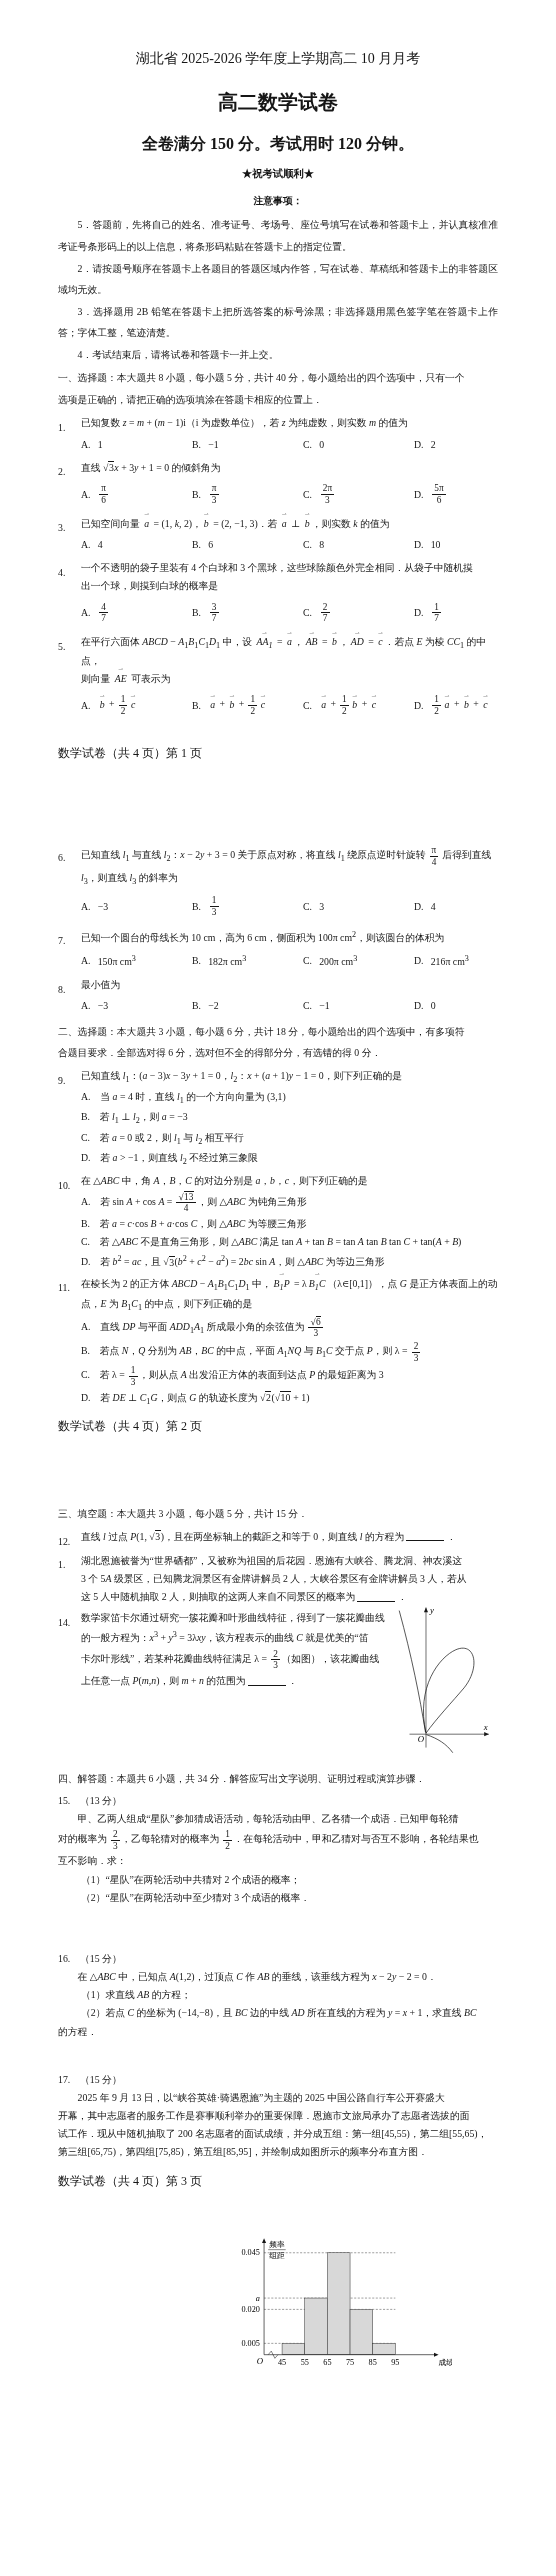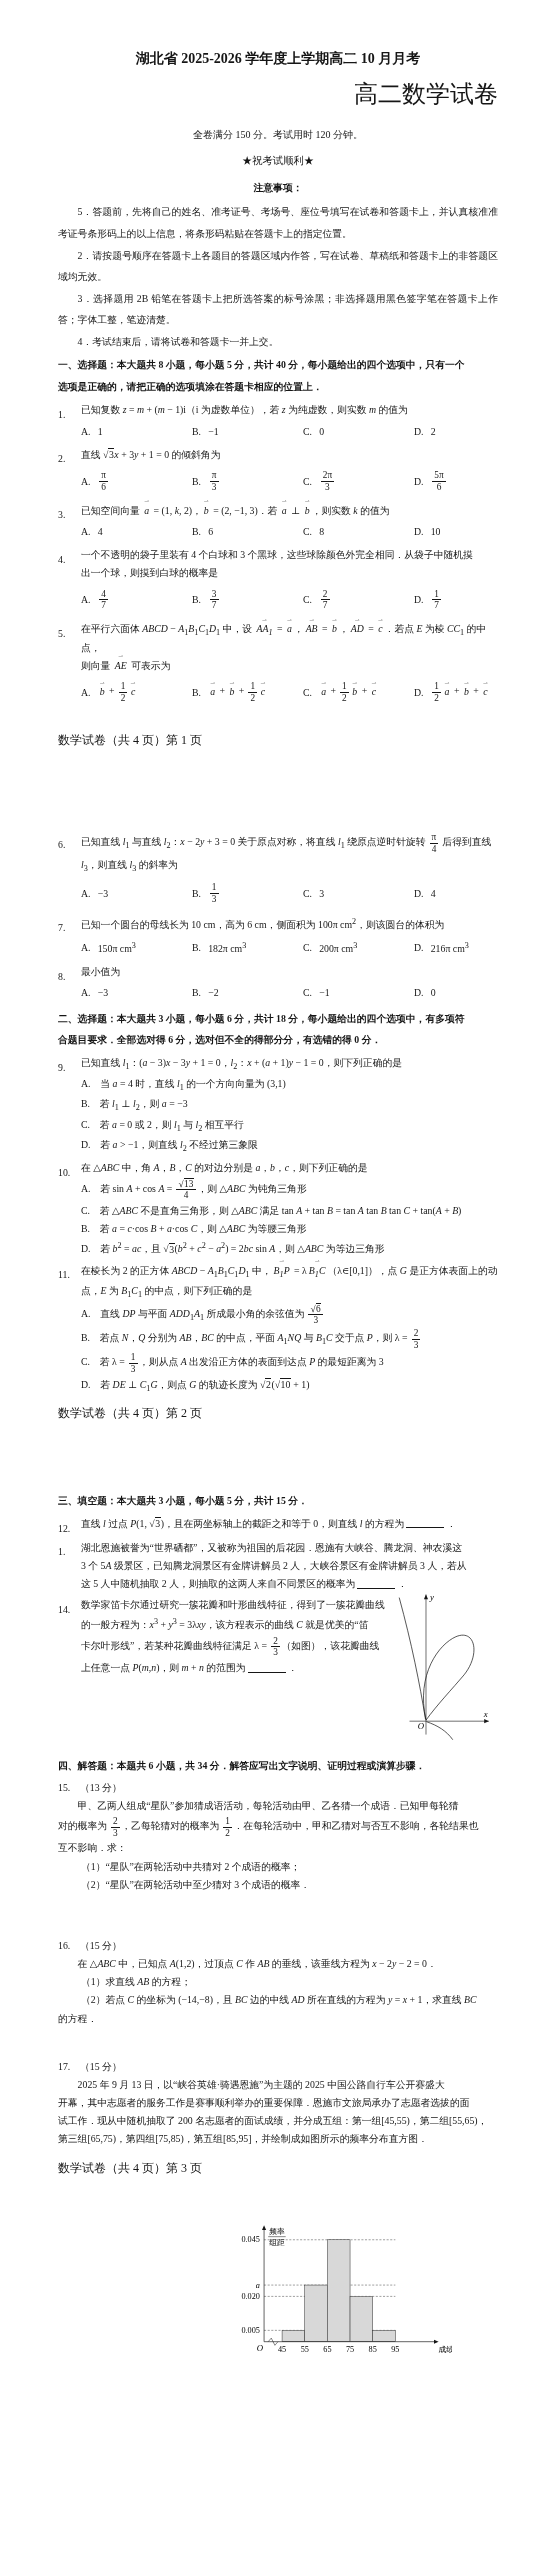--- a/index.html
+++ b/index.html
@@ -1,26 +1,26 @@
 <!DOCTYPE html>
 <html lang="zh" style="font-size:8.2px"><head>
 <meta charset="utf-8">
 <style>
   html,body{margin:0;padding:0;background:#fff;}
   body{font-family:"Liberation Serif","DejaVu Serif",serif;color:#161616;}
   .page{width:556px;min-height:3080px;margin:0 auto;box-sizing:border-box;padding-top:50px;background:#fff;}
   .content{padding:0 58px;}
-  .h1{font-size:14px;font-weight:bold;text-align:center;margin:0 0 10px;}
-  .h2{font-size:24px;font-weight:normal;text-align:right;margin:0 0 17.5px;}
-  .meta{font-size:10px;text-align:center;margin:0 0 12.4px;}
-  .wish{font-size:10.3px;font-weight:normal;text-align:center;margin:0 0 14.4px;}
+  .h1{font-size:14px;font-weight:normal;text-align:center;margin:0 0 21px;}
+  .h2{font-size:20px;font-weight:bold;text-align:center;margin:0 0 17.5px;}
+  .meta{font-size:16px;text-align:center;margin:0 0 12.4px;font-weight:bold;}
+  .wish{font-size:10.3px;font-weight:bold;text-align:center;margin:0 0 14.4px;}
   .notice-title{font-size:9.8px;font-weight:bold;margin:3.1px 0 6.2px;text-align:center;}
   .notice{font-size:9.8px;line-height:2.2;text-indent:2em;text-align:justify;margin:0;}
   .ln{font-size:9.8px;line-height:1.65;margin:2px 0;}
-  .sec .ln{font-weight:bold;margin:5.2px 0;}
+  .sec .ln{font-weight:normal;margin:5.2px 0;}
   .q{display:flex;margin:1px 0;}
   .qn{flex:0 0 23px;font-size:9.8px;line-height:1.65;padding-top:6.7px;}
   .qbody{flex:1;min-width:0;}
   .opts{display:flex;align-items:center;margin:7.2px 0;}
   .opt{flex:0 0 111px;display:flex;align-items:center;font-size:9.8px;}
   .opt .ok{margin-right:7.2px;}
   .ind1{padding-left:23px;}
   .fr{display:inline-flex;flex-direction:column;text-align:center;vertical-align:middle;line-height:1.15;margin:0 1.5px;font-size:0.95em;}
   .fr .fn{border-bottom:0.7px solid #161616;padding:0 2.1px;}
   .fr .fd{padding:0 2.1px;}
@@ -314,22 +314,22 @@
           </div>
         </div>
         <div class="q">
           <span class="qn">10.</span>
           <div class="qbody">
             <div class="ln">在 △<i>ABC</i> 中，角 <i>A</i>，<i>B</i>，<i>C</i> 的对边分别是 <i>a</i>，<i>b</i>，<i>c</i>，则下列正确的是</div>
             <div class="ln">A.　若 sin <i>A</i> + cos <i>A</i> = <span class="fr">
                 <span class="fn"><span class="sq">√<span class="ovl">13</span></span></span>
                 <span class="fd">4</span>
               </span>，则 △<i>ABC</i> 为钝角三角形</div>
+            <div class="ln">B.　若 <i>a</i> = <i>c</i>·cos <i>B</i> + <i>a</i>·cos <i>C</i>，则 △<i>ABC</i> 为等腰三角形</div>
             <div class="ln">C.　若 △<i>ABC</i> 不是直角三角形，则 △<i>ABC</i> 满足 tan <i>A</i> + tan <i>B</i> = tan <i>A</i> tan <i>B</i> tan <i>C</i> + tan(<i>A</i> + <i>B</i>)</div>
-            <div class="ln">B.　若 <i>a</i> = <i>c</i>·cos <i>B</i> + <i>a</i>·cos <i>C</i>，则 △<i>ABC</i> 为等腰三角形</div>
             <div class="ln">D.　若 <i>b</i><sup>2</sup> = <i>ac</i>，且 <span class="sq">√<span class="ovl">3</span></span>(<i>b</i><sup>2</sup> + <i>c</i><sup>2</sup> − <i>a</i><sup>2</sup>) = 2<i>bc</i> sin <i>A</i>，则 △<i>ABC</i> 为等边三角形</div>
           </div>
         </div>
         <div class="q">
           <span class="qn">11.</span>
           <div class="qbody">
             <div class="ln">在棱长为 2 的正方体 <i>ABCD</i> − <i>A</i><sub>1</sub><i>B</i><sub>1</sub><i>C</i><sub>1</sub><i>D</i><sub>1</sub> 中，<span class="v">B<sub>1</sub>P</span> = λ<span class="v">B<sub>1</sub>C</span>（λ∈[0,1]），点 <i>G</i> 是正方体表面上的动</div>
             <div class="ln">点，<i>E</i> 为 <i>B</i><sub>1</sub><i>C</i><sub>1</sub> 的中点，则下列正确的是</div>
             <div class="ln">A.　直线 <i>DP</i> 与平面 <i>ADD</i><sub>1</sub><i>A</i><sub>1</sub> 所成最小角的余弦值为 <span class="fr">
                 <span class="fn"><span class="sq">√<span class="ovl">6</span></span></span>

